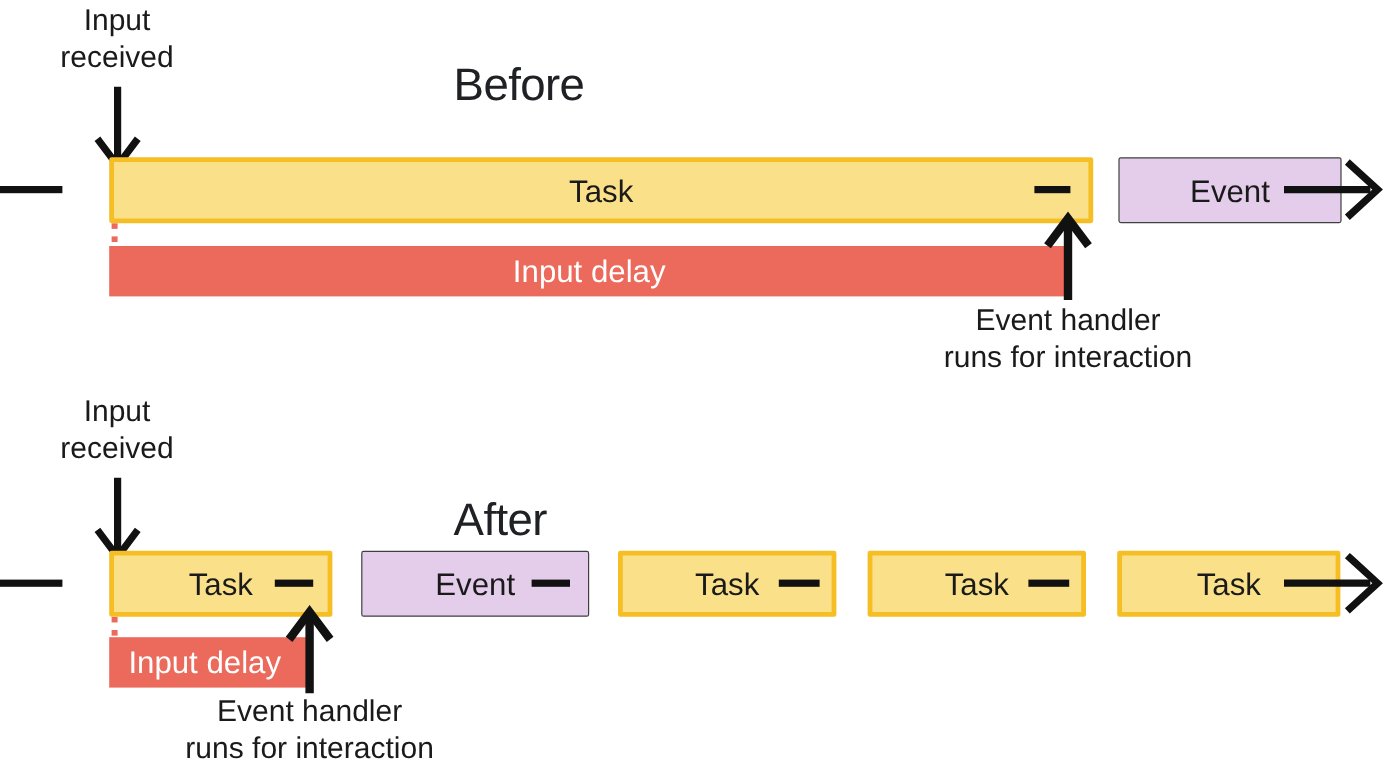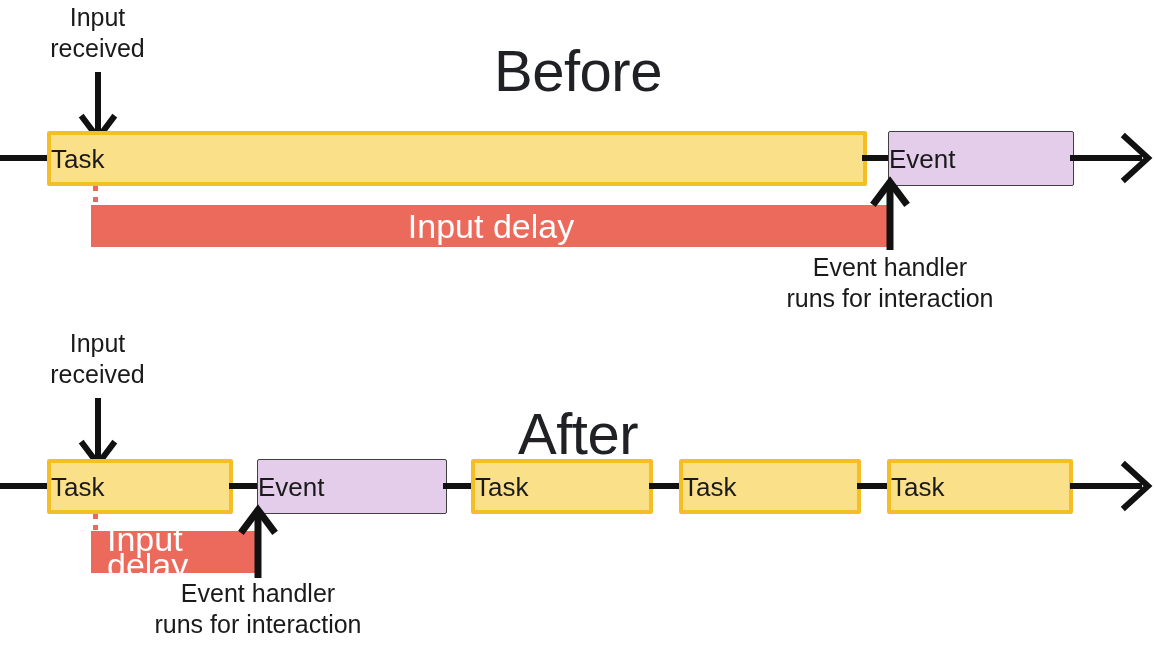--- a/index.html
+++ b/index.html
@@ -15,26 +15,25 @@
     position: relative;
     width: 1155px;
     height: 647px;
     background: #ffffff;
     overflow: hidden;
   }
   .abs { position: absolute; }
 
   
   .section-title {
-    font-size: 58px;
+    font-size: 38px;
     line-height: 58px;
     color: #202124;
     font-weight: 400;
     letter-spacing: -0.5px;
-    text-align: center;
     white-space: nowrap;
   }
 
   
   .annot {
     font-size: 25px;
     line-height: 31px;
     color: #1a1a1a;
     text-align: center;
     white-space: nowrap;
@@ -44,43 +43,45 @@
   .tl-line {
     background: #111111;
     height: 6px;
   }
 
   
   .box {
     box-sizing: border-box;
     display: flex;
     align-items: center;
+    justify-content: center;
     font-size: 26px;
     line-height: 26px;
     color: #1a1a1a;
     border-radius: 2px;
+    margin-left: 44px;
   }
   .box-task {
     background: #FBE08A;
     border: 4px solid #F5BE24;
   }
   .box-event {
     background: #E3CDEA;
     border: 1px solid #404040;
   }
 
   
   .delay-bar {
     box-sizing: border-box;
     background: #EC6A5C;
     display: flex;
     align-items: center;
     justify-content: center;
     color: #ffffff;
-    font-size: 34px;
+    font-size: 26px;
     line-height: 26px;
   }
   .delay-bar.right-label {
     justify-content: center;
   }
   .delay-bar.left-label {
     justify-content: flex-start;
     padding-left: 16px;
   }
 

